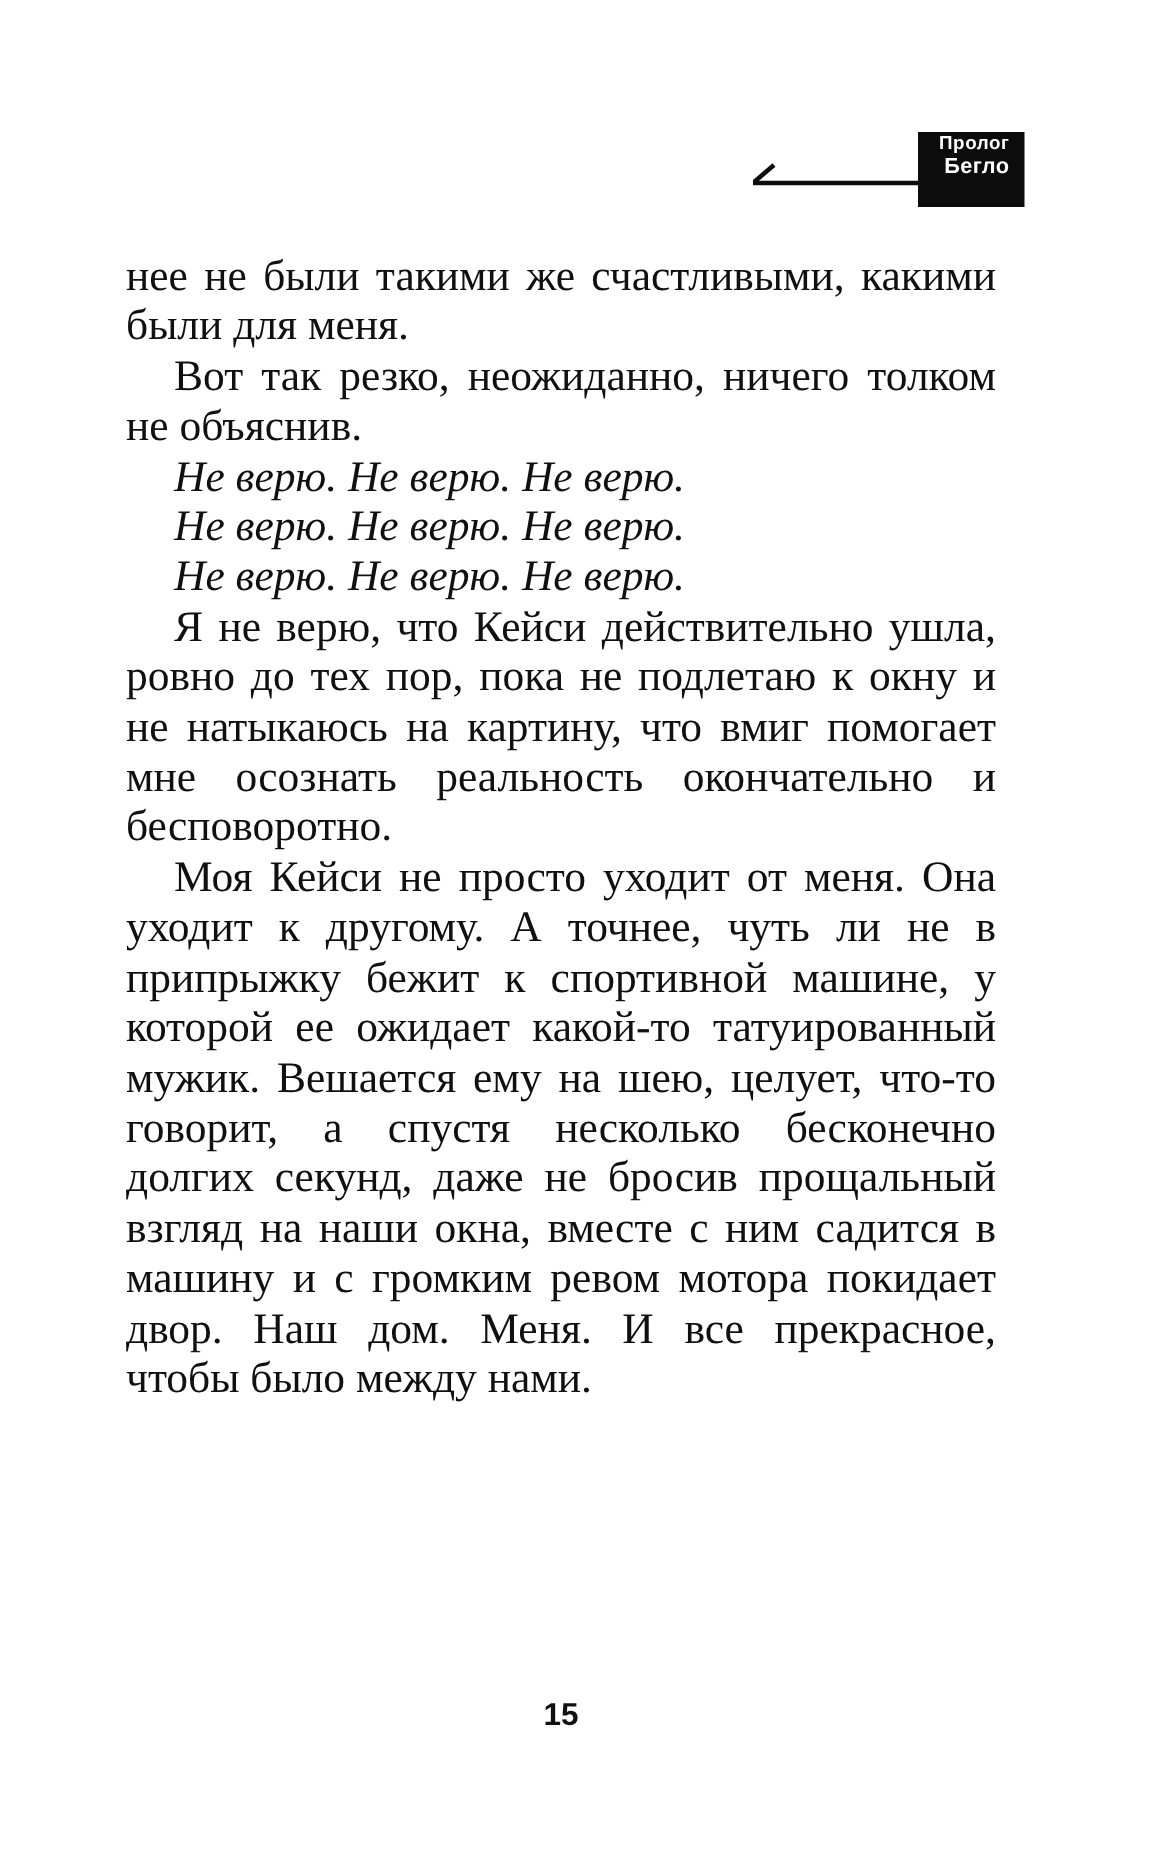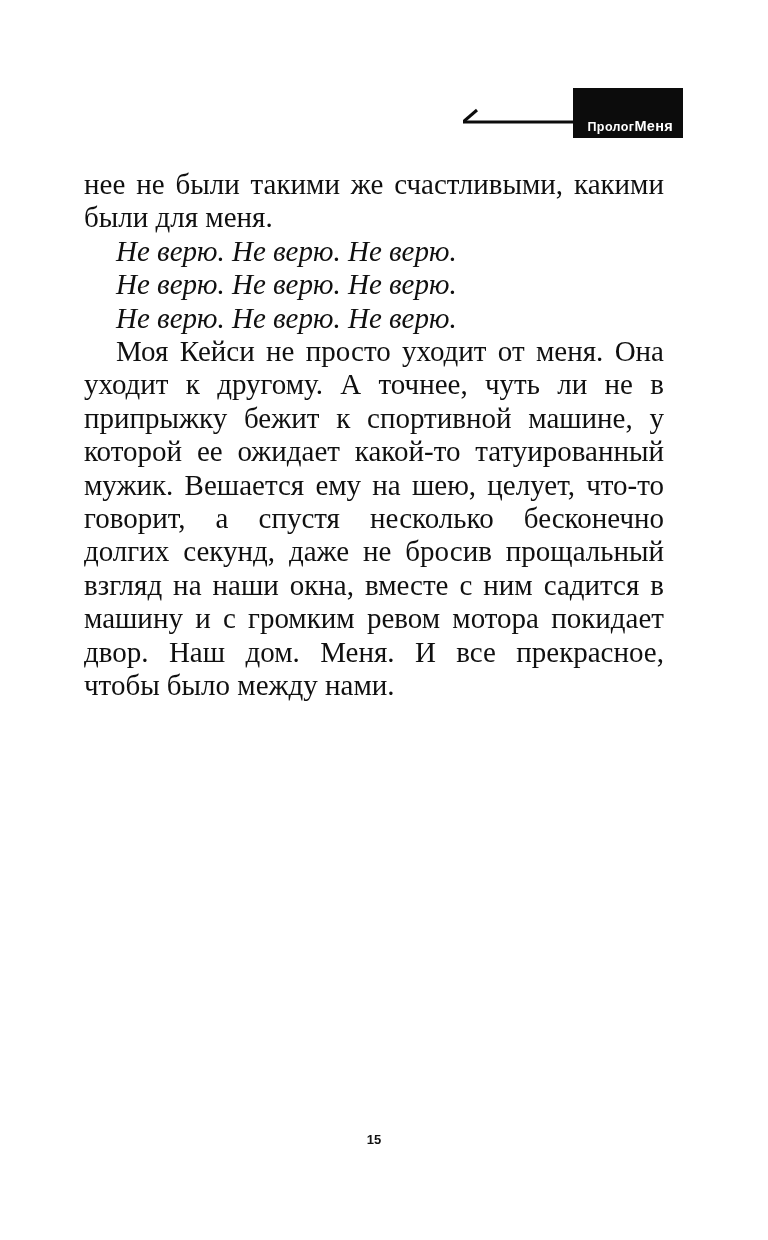--- a/index.html
+++ b/index.html
@@ -37,23 +37,23 @@
     width: 110px;
   }
   .runhead-arrow svg {
     position: absolute;
     right: 0;
     bottom: 8px;
   }
   .runhead-box {
     background: #0c0c0c;
     color: #ffffff;
-    padding: 3px 10px 4px 14px;
+    padding: 3px 10px 22px 14px;
     display: flex;
-    flex-direction: row;
+    flex-direction: column;
     align-items: flex-end;
     justify-content: center;
     line-height: 1.12;
   }
   .runhead-chapter {
     font-family: "Liberation Sans", sans-serif;
     font-weight: bold;
     font-size: 12.5px;
     letter-spacing: 0.4px;
   }
@@ -93,45 +93,47 @@
 
   
   .folio {
     position: absolute;
     top: 1132px;
     left: 0;
     width: 748px;
     text-align: center;
     font-family: "Liberation Sans", sans-serif;
     font-weight: bold;
-    font-size: 13px;
+    font-size: 21px;
     color: #111111;
   }
 </style>
 </head>
 <body>
 
 <div class="page">
 
   <div class="runhead">
     <div class="runhead-arrow">
       <svg width="110" height="28" viewBox="0 0 110 28" xmlns="http://www.w3.org/2000/svg">
         <path d="M0 20 L110 20" stroke="#0c0c0c" stroke-width="3" fill="none"></path>
         <path d="M0 20 L14 8" stroke="#0c0c0c" stroke-width="3" fill="none"></path>
       </svg>
     </div>
     <div class="runhead-box">
       <span class="runhead-chapter">Пролог</span>
-      <span class="runhead-speaker">Меня</span>
+      <span class="runhead-speaker">Бегло</span>
     </div>
   </div>
 
   <div class="textblock">
     <p>нее не были такими же счастливыми, какими были для меня.</p>
+    <p class="indent">Вот так резко, неожиданно, ничего толком не объяснив.</p>
     <p class="indent italic">Не верю. Не верю. Не верю.</p>
     <p class="indent italic">Не верю. Не верю. Не верю.</p>
     <p class="indent italic">Не верю. Не верю. Не верю.</p>
+    <p class="indent">Я не верю, что Кейси действительно ушла, ровно до тех пор, пока не подлетаю к окну и не натыкаюсь на картину, что вмиг помогает мне осознать реальность окончательно и бесповоротно.</p>
     <p class="indent">Моя Кейси не просто уходит от меня. Она уходит к другому. А точнее, чуть ли не в припрыжку бежит к спортивной машине, у которой ее ожидает какой-то татуированный мужик. Вешается ему на шею, целует, что-то говорит, а спустя несколько бесконечно долгих секунд, даже не бросив прощальный взгляд на наши окна, вместе с ним садится в машину и с громким ревом мотора покидает двор. Наш дом. Меня. И все прекрасное, чтобы было между нами.</p>
   </div>
 
   <div class="folio">15</div>
 
 </div>
 
 </body></html>

